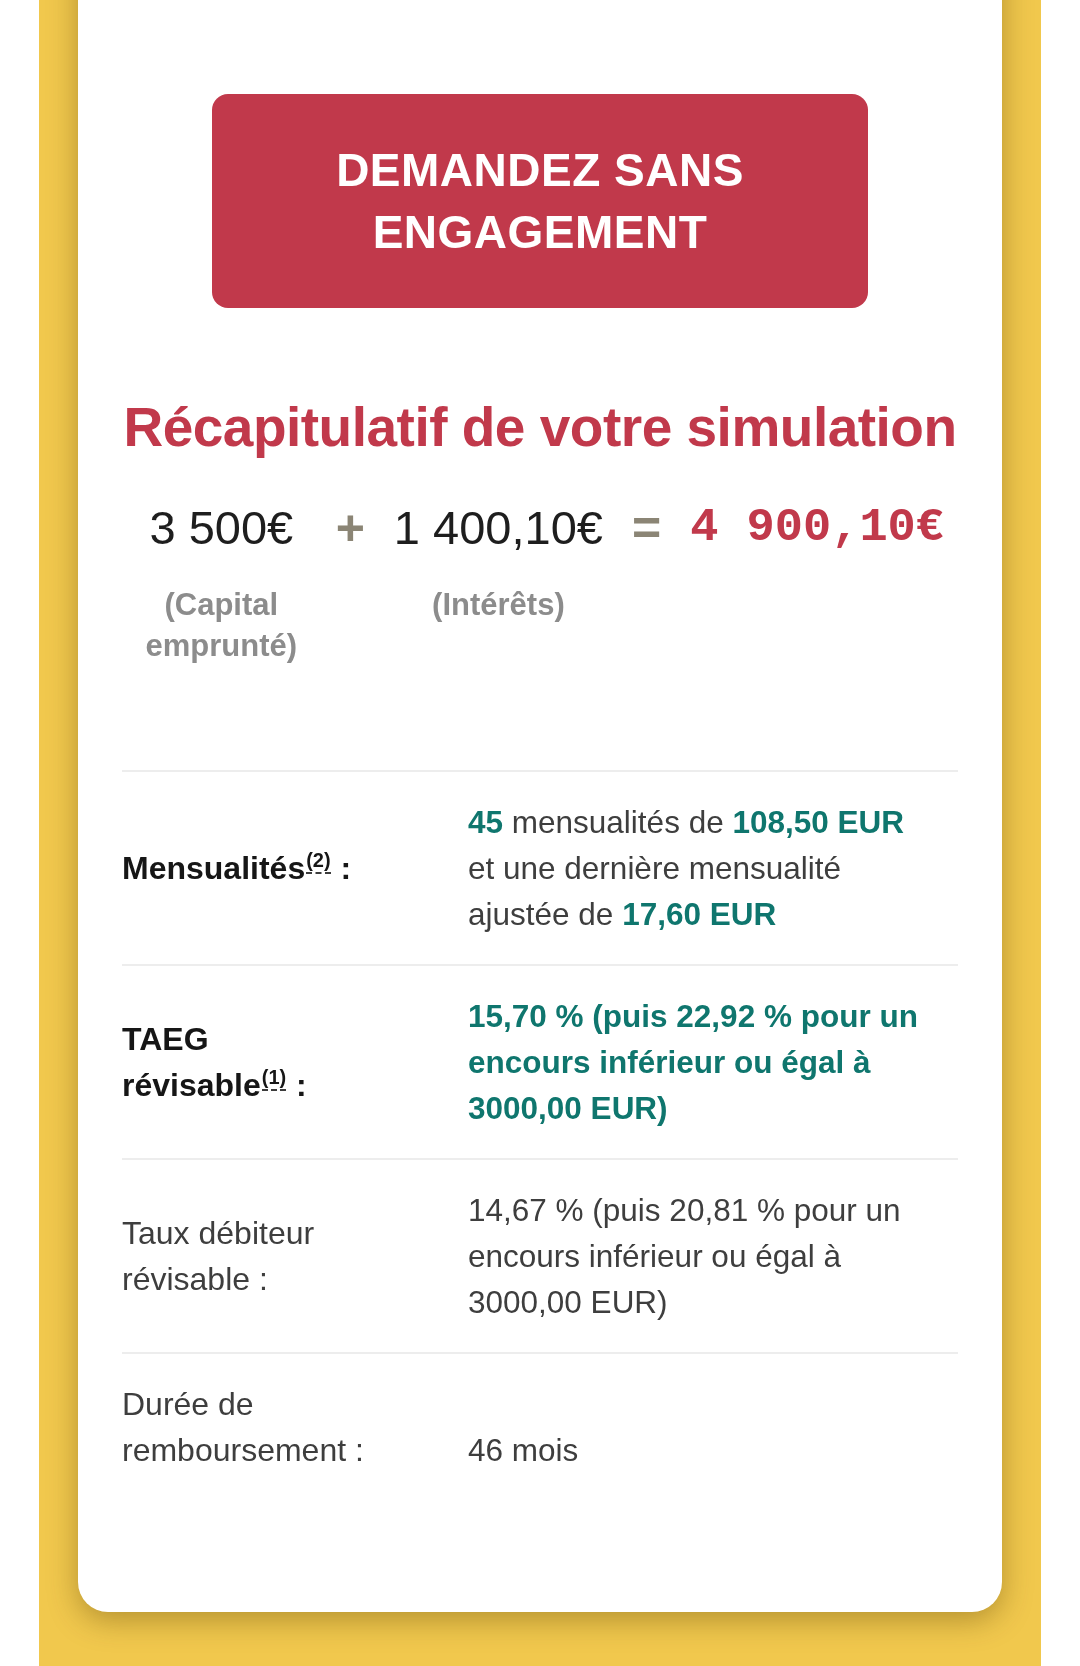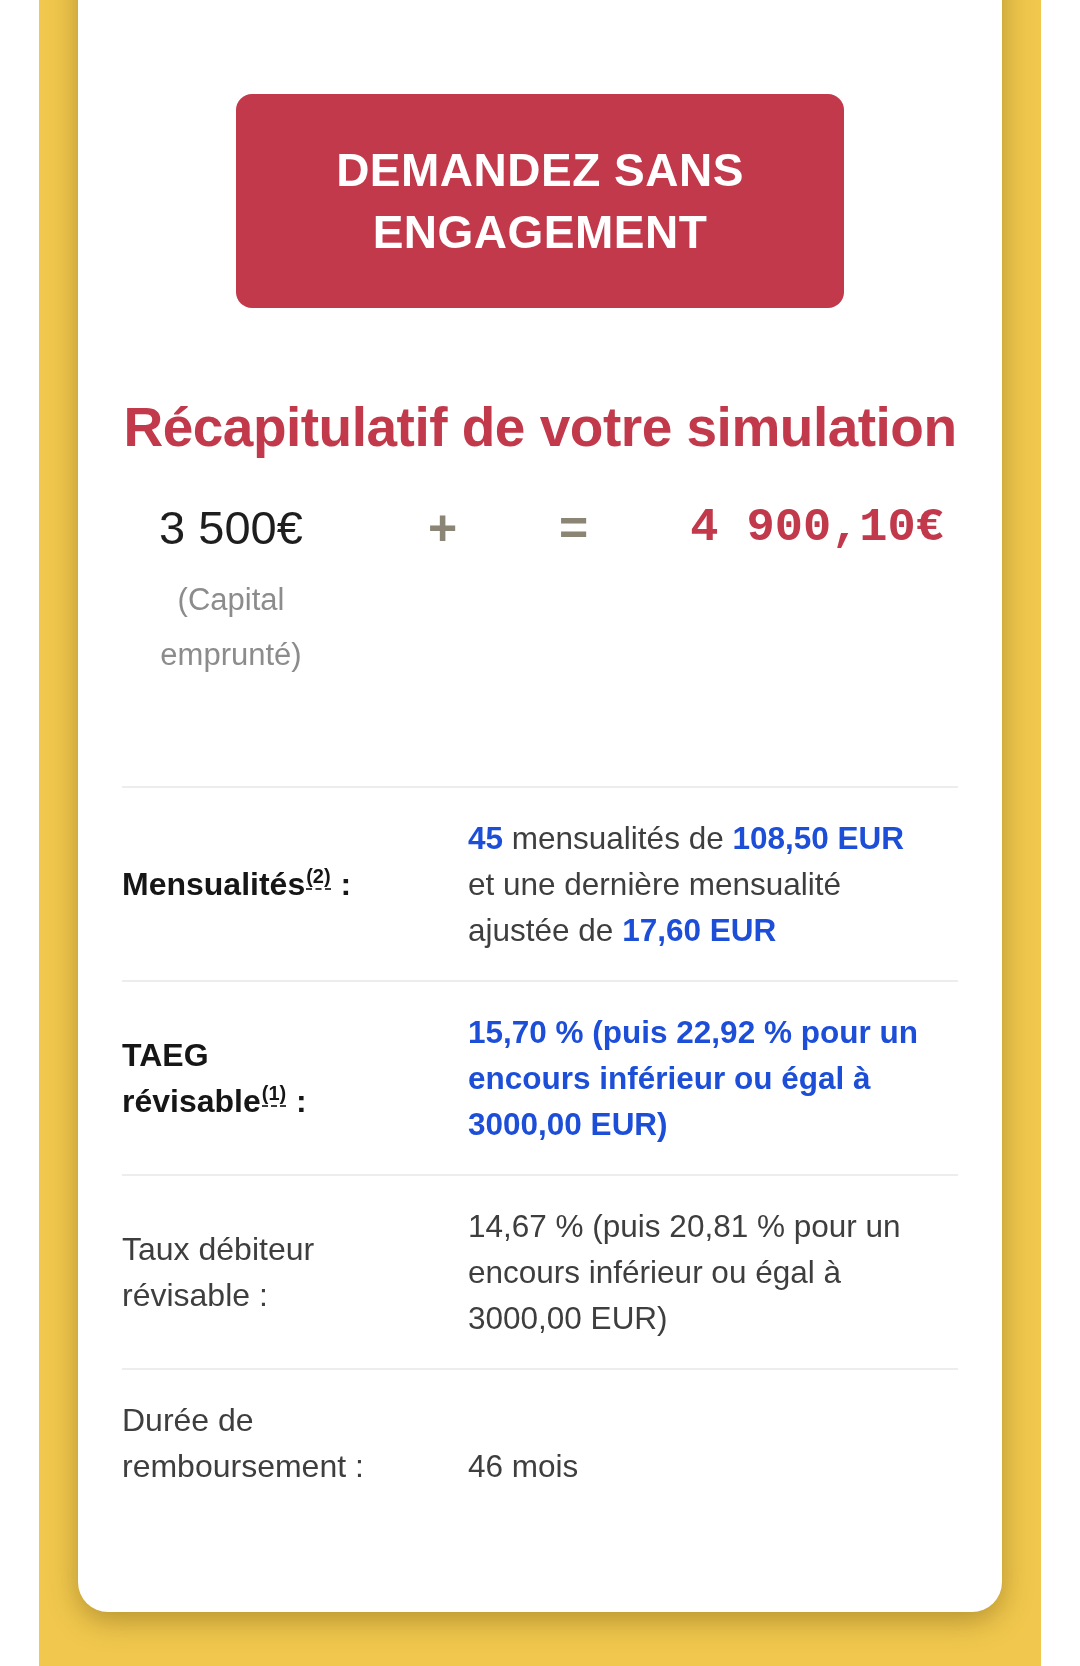--- a/index.html
+++ b/index.html
@@ -15,61 +15,61 @@
   }
   .card{
     position:absolute;left:78px;top:-80px;width:924px;height:1692px;
     background:#ffffff;border-radius:0 0 30px 30px;
     box-shadow:0 8px 30px rgba(80,55,0,0.38);
   }
   .card-inner{padding:174px 44px 0 44px;}
 
   
   .cta{
-    display:block;margin:0 auto;width:608px;box-sizing:border-box;
+    display:block;margin:0 auto;width:656px;box-sizing:border-box;
     background:#C1394B;color:#ffffff;border:none;border-radius:16px;
     font-family:inherit;font-weight:700;font-size:46px;line-height:62px;
     padding:45px 30px;text-align:center;cursor:pointer;letter-spacing:0.5px;
   }
 
   
   .title{
     margin:92px 0 0 0;text-align:center;color:#C1394B;
     font-size:55px;line-height:54px;font-weight:700;letter-spacing:-0.5px;
   }
 
   
   .equation{
     display:flex;justify-content:space-between;align-items:flex-start;
     margin-top:46px;padding:0 14px;gap:29px;
   }
   .eq-col{text-align:center;}
   .amount{font-size:47px;line-height:56px;color:#1E1E1E;white-space:nowrap;}
   .eq-col.total .amount{color:#C1394B;font-weight:700;font-family:Liberation Mono, monospace;}
   .eq-label{
-    max-width:190px;margin:16px auto 0 auto;
-    font-size:31px;line-height:55px;color:#8C8C8C;
+    max-width:190px;margin:28px auto 0 auto;
+    font-size:31px;line-height:41px;color:#8C8C8C;font-weight:bold;
   }
   .op{
     font-size:50px;line-height:56px;font-weight:700;color:#8B8575;
     flex:0 0 auto;
   }
 
   
   .sim-table{margin-top:104px;}
   .row{
     display:grid;grid-template-columns:312px 1fr;column-gap:34px;
     align-items:center;padding:27px 0;border-top:2px solid #EDEDED;
   }
   .cell-label{font-size:32px;line-height:46px;color:#3E3E3E;}
   .row.emph .cell-label{font-weight:700;color:#161616;}
   .row-taeg .cell-label{max-width:245px;}
   .cell-value{font-size:31.5px;line-height:46px;color:#3E3E3E;max-width:470px;}
   .row-mensualites .cell-value{max-width:445px;}
-  .cell-value b{color:#1d4ed8;font-weight:700;}
+  .cell-value b{color:#0f766e;font-weight:700;}
   .row-duree .cell-value{align-self:end;}
   sup.footnote{
     font-size:20px;line-height:0;
     border-bottom:2px dashed #3c3c3c;padding-bottom:1px;margin:0 1px;
     cursor:pointer;
   }
 </style>
 </head>
 <body>
 
@@ -84,20 +84,24 @@
 
     <div class="equation">
 
       <div class="eq-col">
         <div class="amount">3 500€</div>
         <div class="eq-label">(Capital emprunté)</div>
       </div>
 
       <div class="op">+</div>
 
+      <div class="eq-col">
+        <div class="amount">1 400,10€</div>
+        <div class="eq-label">(Intérêts)</div>
+      </div>
 
       <div class="op">=</div>
 
       <div class="eq-col total">
         <div class="amount">4 900,10€</div>
       </div>
 
     </div>
 
     <div class="sim-table">

